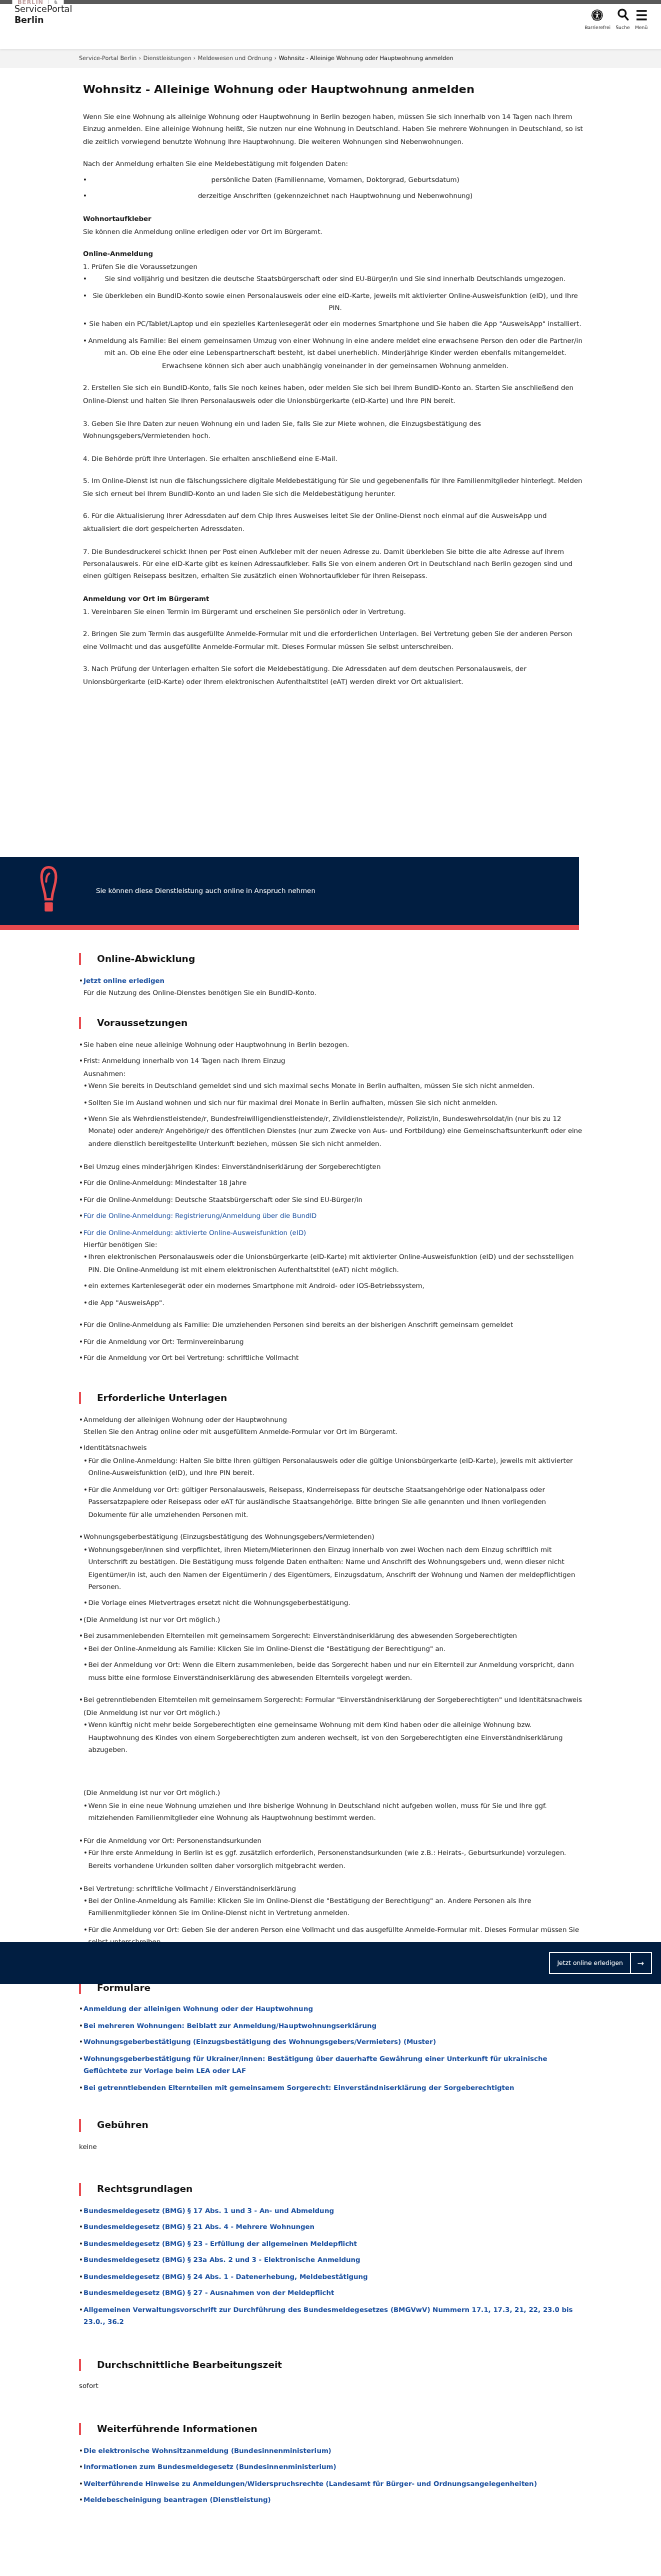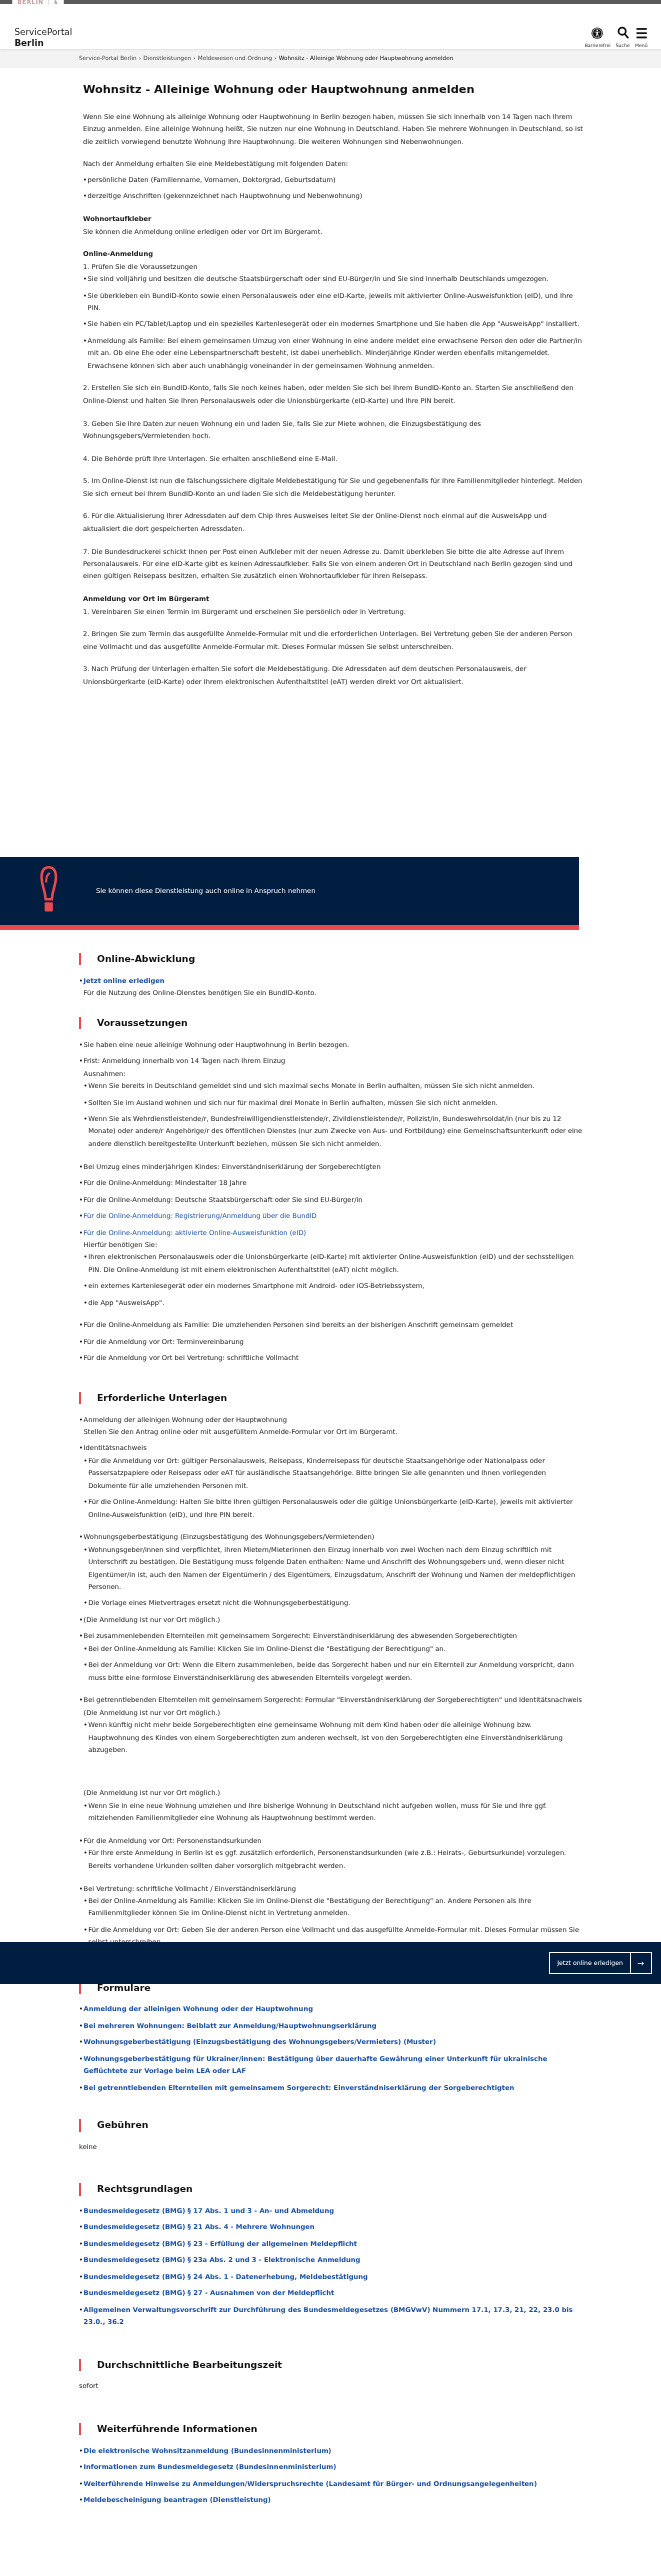--- a/index.html
+++ b/index.html
@@ -4,37 +4,37 @@
 <style>
   * { box-sizing: border-box; margin: 0; padding: 0; }
   html, body { width: 662px; background: #ffffff; }
   body { font-family: "DejaVu Sans", "Liberation Sans", sans-serif; color: #1a1a1a; font-size: 6.7px; line-height: 12.4px; position: relative; height: 3091px; overflow: hidden; }
 
   .topstrip { height: 4.1px; background: #5a5a5a; position: relative; }
   .berlin-logo { position: absolute; left: 12.4px; top: -5.2px; width: 52px; height: 15.5px; border: 0.5px solid #ddd; background: #fff; display: flex; align-items: center; font-size: 5.7px; color: #c0a0a0; font-weight: bold; letter-spacing: 0.5px; overflow: hidden; }
   .berlin-logo span { padding-left: 4.1px; }
   .berlin-logo .bear { border-left: 0.5px solid #ddd; height: 100%; width: 15.5px; margin-left: auto; display: flex; align-items: center; justify-content: center; color: #aaa; }
 
-  header.site-header { height: 45px; display: flex; justify-content: space-between; align-items: flex-end; padding: 0 14.4px; box-shadow: 0 1px 2.1px rgba(0,0,0,0.08); position: relative; z-index: 2; background: #fff; }
+  header.site-header { height: 45px; display: flex; justify-content: space-between; align-items: flex-start; padding: 0 14.4px; box-shadow: 0 1px 2.1px rgba(0,0,0,0.08); position: relative; z-index: 2; background: #fff; }
   .brand { font-size: 8.8px; line-height: 11.3px; }
   .brand .l1 { display: block; font-weight: normal; }
   .brand .l2 { display: block; font-weight: bold; }
   .tools { display: flex; gap: 5.2px; align-items: flex-end; padding-top: 4.1px; }
   .tool { display: flex; flex-direction: column; align-items: center; font-size: 4.6px; line-height: 6.2px; color: #222; cursor: pointer; }
   .tool svg { margin-bottom: 3.1px; }
 
   .breadcrumb { background: #f3f3f3; height: 18.5px; padding-left: 79px; display: flex; align-items: center; font-size: 5.7px; color: #444; }
   .breadcrumb a { color: #444; text-decoration: none; }
   .breadcrumb .sep { margin: 0 2.1px; color: #444; }
   .breadcrumb .current { color: #111; }
 
   .intro { padding: 14.4px 79px 0 83px; }
   h1.page-title { font-size: 11.3px; line-height: 15.5px; font-weight: bold; margin-bottom: 13.4px; color: #111; }
   .intro p { margin-bottom: 10.3px; }
-  .intro ul { list-style: none; margin-bottom: 8.2px; }
+  .intro ul { list-style: none; margin-bottom: 8.2px; text-align: center; }
   .intro ul li { position: relative; padding-left: 4.6px; margin-bottom: 4.1px; }
   .intro ul li::before { content: "•"; position: absolute; left: 0; top: 0; }
   .intro .subhead { font-weight: bold; display: block; }
 
   .online-banner { position: absolute; left: 0; top: 857px; width: 579px; height: 68px; background: #011e41; }
   .online-banner .bulb { position: absolute; left: 40px; top: 8.2px; }
   .online-banner .text { position: absolute; left: 96px; top: 28px; color: #fff; font-size: 6.7px; }
   .online-banner .redbar { position: absolute; left: 0; bottom: -5.2px; width: 100%; height: 5.2px; background: #e84a4f; }
 
   .main { position: absolute; left: 79px; top: 953px; width: 504px; }
@@ -193,22 +193,22 @@
   <section class="section" style="margin-bottom:33px">
     <h2 class="sec-title">Erforderliche Unterlagen</h2>
     <ul>
       <li>
         <span class="note">Anmeldung der alleinigen Wohnung oder der Hauptwohnung</span>
         <span class="note">Stellen Sie den Antrag online oder mit ausgefülltem Anmelde-Formular vor Ort im Bürgeramt.</span>
       </li>
       <li>
         <span class="note">Identitätsnachweis</span>
         <ul style="margin-bottom:10.3px">
+          <li>Für die Online-Anmeldung: Halten Sie bitte Ihren gültigen Personalausweis oder die gültige Unionsbürgerkarte (eID-Karte), jeweils mit aktivierter Online-Ausweisfunktion (eID), und Ihre PIN bereit.</li>
           <li>Für die Anmeldung vor Ort: gültiger Personalausweis, Reisepass, Kinderreisepass für deutsche Staatsangehörige oder Nationalpass oder Passersatzpapiere oder Reisepass oder eAT für ausländische Staatsangehörige. Bitte bringen Sie alle genannten und Ihnen vorliegenden Dokumente für alle umziehenden Personen mit.</li>
-          <li>Für die Online-Anmeldung: Halten Sie bitte Ihren gültigen Personalausweis oder die gültige Unionsbürgerkarte (eID-Karte), jeweils mit aktivierter Online-Ausweisfunktion (eID), und Ihre PIN bereit.</li>
         </ul>
       </li>
       <li>
         <span class="note">Wohnungsgeberbestätigung (Einzugsbestätigung des Wohnungsgebers/Vermietenden)</span>
         <ul style="margin-bottom:2px">
           <li>Wohnungsgeber/innen sind verpflichtet, ihren Mietern/Mieterinnen den Einzug innerhalb von zwei Wochen nach dem Einzug schriftlich mit Unterschrift zu bestätigen. Die Bestätigung muss folgende Daten enthalten: Name und Anschrift des Wohnungsgebers und, wenn dieser nicht Eigentümer/in ist, auch den Namen der Eigentümerin / des Eigentümers, Einzugsdatum, Anschrift der Wohnung und Namen der meldepflichtigen Personen.</li>
           <li>Die Vorlage eines Mietvertrages ersetzt nicht die Wohnungsgeberbestätigung.</li>
         </ul>
       </li>
       <li>

